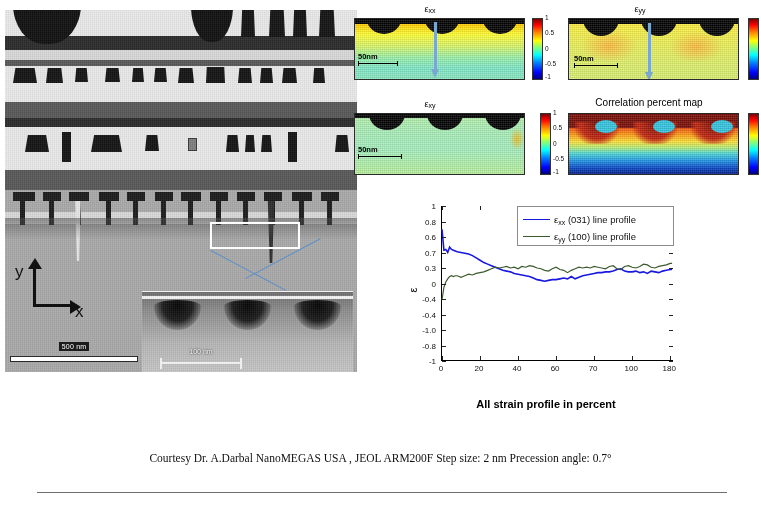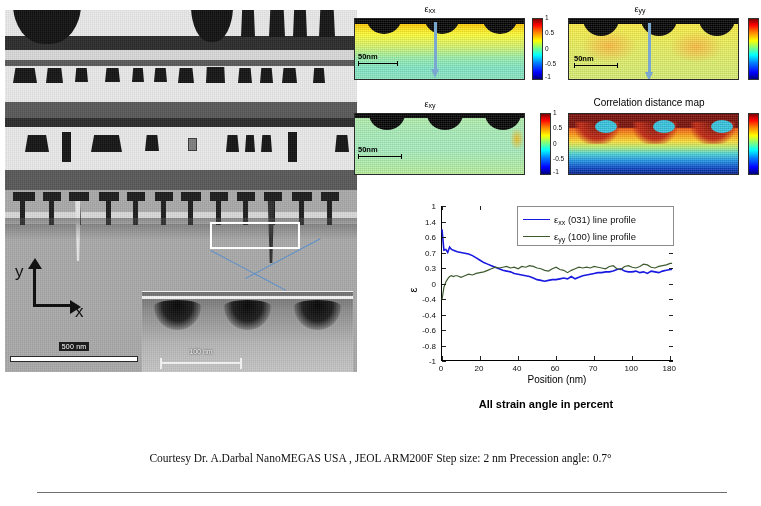--- a/index.html
+++ b/index.html
@@ -300,21 +300,21 @@
 </div>
 <div class="cb cb-jet" style="left:540px;top:113px;height:62px"></div>
 <div class="cb-ticks" style="left:553px;top:113px;height:62px;width:16px">
   <div style="top:-4px">1</div>
   <div style="top:11px">0.5</div>
   <div style="top:27px">0</div>
   <div style="top:42px">-0.5</div>
   <div style="top:55px">-1</div>
 </div>
 
-<div class="map-title" style="left:560px;top:97px;width:178px;font-size:10px">Correlation distance map</div>
+<div class="map-title" style="left:560px;top:97px;width:178px;font-size:10px">Correlation percent map</div>
 <div class="smap" style="left:568px;top:113px;width:171px;height:62px">
   <div class="field" style="background:
       linear-gradient(to bottom,
         #7a0f08 0%, #c4260f 12%, #f25a14 24%, #ff9a14 34%,
         #ffe23a 46%, #b6ef7a 56%, #4fd8d8 66%, #2196e8 78%, #0b49c8 90%, #06228c 100%)"></div>
   <div style="position:absolute;left:0;top:0;width:100%;height:14px;background:#7a0f08"></div>
   <div style="position:absolute;left:6px;top:8px;width:44px;height:22px;
       background:radial-gradient(ellipse at 50% 0,#7a0f08 0%,#c4260f 55%,rgba(196,38,15,0) 80%)"></div>
   <div style="position:absolute;left:64px;top:8px;width:44px;height:22px;
       background:radial-gradient(ellipse at 50% 0,#7a0f08 0%,#c4260f 55%,rgba(196,38,15,0) 80%)"></div>
@@ -370,48 +370,47 @@
         <div style="position: absolute; top: 0px; height: 4px; width: 1px; background: rgb(34, 34, 34); left: 152.131px;"></div>
         <div style="position: absolute; bottom: 0px; height: 4px; width: 1px; background: rgb(34, 34, 34); left: 190.164px;"></div>
         <div style="position: absolute; top: 0px; height: 4px; width: 1px; background: rgb(34, 34, 34); left: 190.164px;"></div>
         <div style="position: absolute; bottom: 0px; height: 4px; width: 1px; background: rgb(34, 34, 34); left: 228.197px;"></div>
         <div style="position: absolute; top: 0px; height: 4px; width: 1px; background: rgb(34, 34, 34); left: 228.197px;"></div>
       </div>
   </div>
   <div id="yticks-host">
       <div class="ylab-abs" style="left: 3px; top: 163px;">-1</div>
       <div class="ylab-abs" style="left: 3px; top: 147.5px;">-0.8</div>
-      <div class="ylab-abs" style="left: 3px; top: 132px;">-0.6</div>
+      <div class="ylab-abs" style="left: 3px; top: 132px;">-1.0</div>
       <div class="ylab-abs" style="left: 3px; top: 116.5px;">-0.4</div>
       <div class="ylab-abs" style="left: 3px; top: 101px;">-0.4</div>
       <div class="ylab-abs" style="left: 3px; top: 85.5px;">0</div>
       <div class="ylab-abs" style="left: 3px; top: 70px;">0.3</div>
       <div class="ylab-abs" style="left: 3px; top: 54.5px;">0.7</div>
       <div class="ylab-abs" style="left: 3px; top: 39px;">0.6</div>
-      <div class="ylab-abs" style="left: 3px; top: 23.5px;">1.4</div>
+      <div class="ylab-abs" style="left: 3px; top: 23.5px;">0.8</div>
       <div class="ylab-abs" style="left: 3px; top: 8px;">1</div>
     </div>
   <div id="xticks-host">
       <div class="xlab-abs" style="left: 34px; top: 166px;">0</div>
       <div class="xlab-abs" style="left: 72.0328px; top: 166px;">20</div>
       <div class="xlab-abs" style="left: 110.066px; top: 166px;">40</div>
       <div class="xlab-abs" style="left: 148.098px; top: 166px;">60</div>
       <div class="xlab-abs" style="left: 186.131px; top: 166px;">70</div>
       <div class="xlab-abs" style="left: 224.164px; top: 166px;">100</div>
       <div class="xlab-abs" style="left: 262.197px; top: 166px;">180</div>
     </div>
   <div id="ylabel">ε</div>
-  <div id="xlabel">Position (nm)</div>
 
   <div id="legend">
     <div class="leg-row" style="top:3px">
       <span class="leg-line" id="leg-line-0" style="border-top-color: rgb(24, 24, 224);"></span><span class="leg-txt"><span>ε</span><span class="sub">xx</span><span> (031) line profile</span></span>
     </div>
     <div class="leg-row" style="top:20px">
       <span class="leg-line" id="leg-line-1" style="border-top-color: rgb(60, 90, 46);"></span><span class="leg-txt"><span>ε</span><span class="sub">yy</span><span> (100) line profile</span></span>
     </div>
   </div>
 </div>
 
-<div id="strain-note">All strain angle in percent</div>
+<div id="strain-note">All strain profile in percent</div>
 
 <div id="caption">Courtesy  Dr. A.Darbal  NanoMEGAS USA , JEOL ARM200F  Step size: 2 nm Precession angle: 0.7°</div>
 <div id="hrule"></div>
 
 </body></html>

